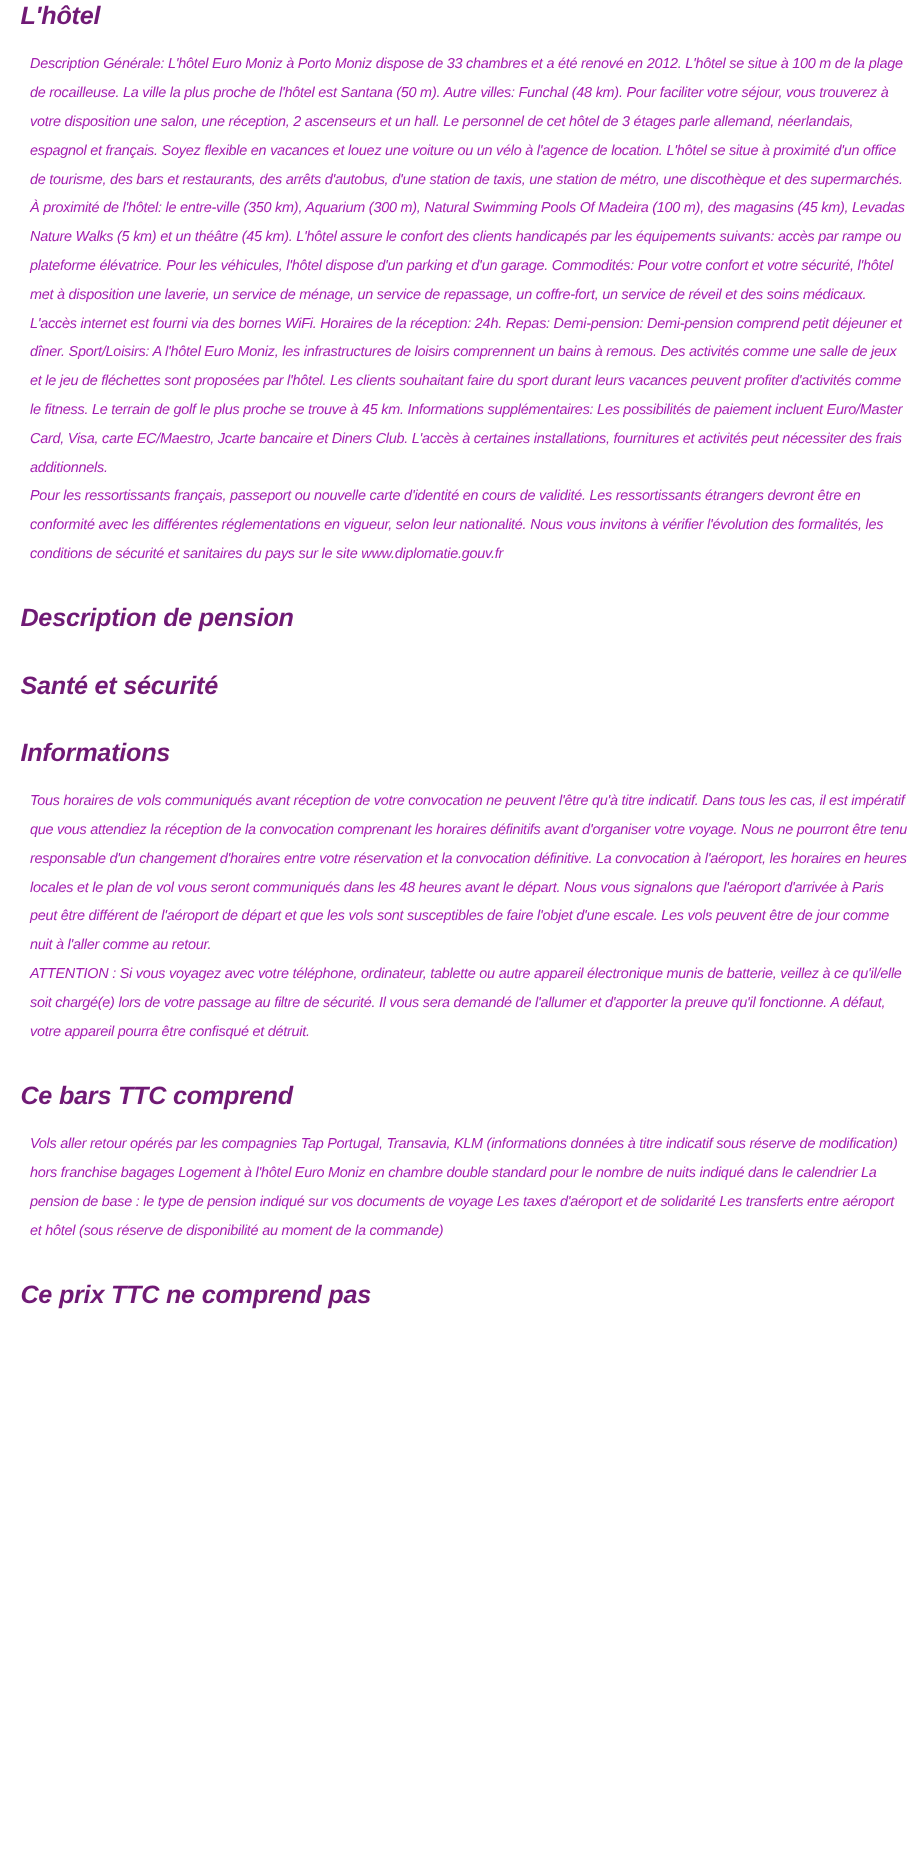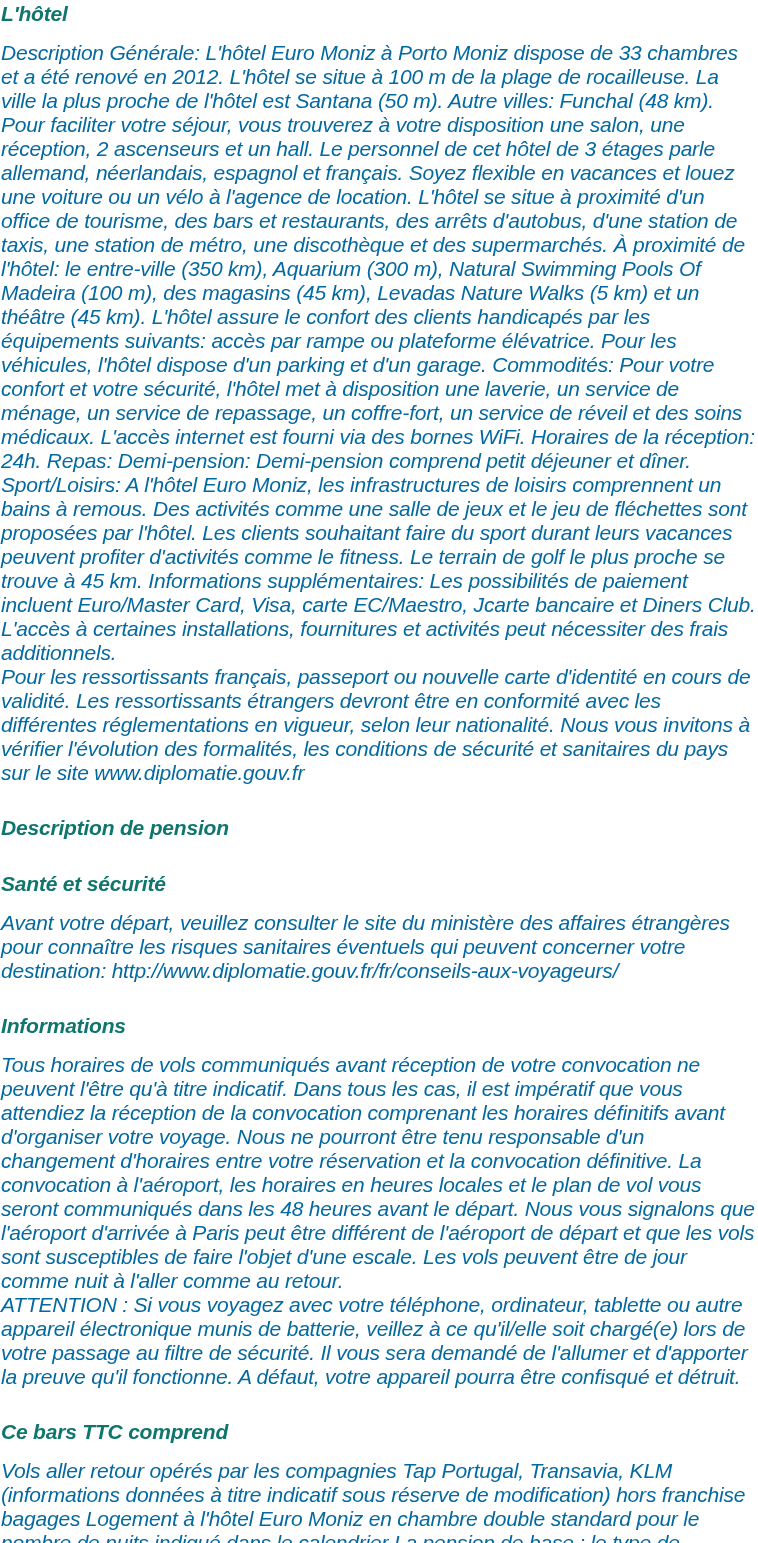--- a/index.html
+++ b/index.html
@@ -14,33 +14,34 @@
     font-family: "Liberation Sans", sans-serif;
     font-style: italic;
   }
   .doc-section { margin: 0; }
   .doc-heading {
     font-size: 21px;
     line-height: 26px;
     font-weight: bold;
     font-style: italic;
     letter-spacing: -0.2px;
-    color: #0f766e;
-    margin: 30px 0 14px 0;
+    color: #701a75;
+    margin: 30px 0 14px 16px;
   }
   .doc-section:first-of-type .doc-heading {
     margin-top: 0;
   }
   .doc-paragraph {
-    font-size: 21px;
+    font-size: 12px;
     line-height: 24px;
     letter-spacing: -0.2px;
-    color: #0369a1;
+    color: #a21caf;
     margin: 0;
     text-align: left;
+    padding-left: 24px;
   }
 </style>
 </head>
 <body>
 
 <main>
 
   <section class="doc-section">
     <h2 class="doc-heading">L'hôtel</h2>
     <p class="doc-paragraph">Description Générale: L'hôtel Euro Moniz à Porto Moniz dispose de 33 chambres et a été renové en 2012. L'hôtel se situe à 100 m de la plage de rocailleuse. La ville la plus proche de l'hôtel est Santana (50 m). Autre villes: Funchal (48 km). Pour faciliter votre séjour, vous trouverez à votre disposition une salon, une réception, 2 ascenseurs et un hall. Le personnel de cet hôtel de 3 étages parle allemand, néerlandais, espagnol et français. Soyez flexible en vacances et louez une voiture ou un vélo à l'agence de location. L'hôtel se situe à proximité d'un office de tourisme, des bars et restaurants, des arrêts d'autobus, d'une station de taxis, une station de métro, une discothèque et des supermarchés. À proximité de l'hôtel: le entre-ville (350 km), Aquarium (300 m), Natural Swimming Pools Of Madeira (100 m), des magasins (45 km), Levadas Nature Walks (5 km) et un théâtre (45 km). L'hôtel assure le confort des clients handicapés par les équipements suivants: accès par rampe ou plateforme élévatrice. Pour les véhicules, l'hôtel dispose d'un parking et d'un garage. Commodités: Pour votre confort et votre sécurité, l'hôtel met à disposition une laverie, un service de ménage, un service de repassage, un coffre-fort, un service de réveil et des soins médicaux. L'accès internet est fourni via des bornes WiFi. Horaires de la réception: 24h. Repas: Demi-pension: Demi-pension comprend petit déjeuner et dîner. Sport/Loisirs: A l'hôtel Euro Moniz, les infrastructures de loisirs comprennent un bains à remous. Des activités comme une salle de jeux et le jeu de fléchettes sont proposées par l'hôtel. Les clients souhaitant faire du sport durant leurs vacances peuvent profiter d'activités comme le fitness. Le terrain de golf le plus proche se trouve à 45 km. Informations supplémentaires: Les possibilités de paiement incluent Euro/Master Card, Visa, carte EC/Maestro, Jcarte bancaire et Diners Club. L'accès à certaines installations, fournitures et activités peut nécessiter des frais additionnels.</p>
@@ -49,21 +50,20 @@
   <section class="doc-section">
     <p class="doc-paragraph">Pour les ressortissants français, passeport ou nouvelle carte d'identité en cours de validité. Les ressortissants étrangers devront être en conformité avec les différentes réglementations en vigueur, selon leur nationalité. Nous vous invitons à vérifier l'évolution des formalités, les conditions de sécurité et sanitaires du pays sur le site www.diplomatie.gouv.fr</p>
   </section>
 
   <section class="doc-section">
     <h2 class="doc-heading">Description de pension</h2>
   </section>
 
   <section class="doc-section">
     <h2 class="doc-heading">Santé et sécurité</h2>
-    <p class="doc-paragraph">Avant votre départ, veuillez consulter le site du ministère des affaires étrangères pour connaître les risques sanitaires éventuels qui peuvent concerner votre destination: http://www.diplomatie.gouv.fr/fr/conseils-aux-voyageurs/</p>
   </section>
 
   <section class="doc-section">
     <h2 class="doc-heading">Informations</h2>
     <p class="doc-paragraph">Tous horaires de vols communiqués avant réception de votre convocation ne peuvent l'être qu'à titre indicatif. Dans tous les cas, il est impératif que vous attendiez la réception de la convocation comprenant les horaires définitifs avant d'organiser votre voyage. Nous ne pourront être tenu responsable d'un changement d'horaires entre votre réservation et la convocation définitive. La convocation à l'aéroport, les horaires en heures locales et le plan de vol vous seront communiqués dans les 48 heures avant le départ. Nous vous signalons que l'aéroport d'arrivée à Paris peut être différent de l'aéroport de départ et que les vols sont susceptibles de faire l'objet d'une escale. Les vols peuvent être de jour comme nuit à l'aller comme au retour.</p>
   </section>
 
   <section class="doc-section">
     <p class="doc-paragraph">ATTENTION : Si vous voyagez avec votre téléphone, ordinateur, tablette ou autre appareil électronique munis de batterie, veillez à ce qu'il/elle soit chargé(e) lors de votre passage au filtre de sécurité. Il vous sera demandé de l'allumer et d'apporter la preuve qu'il fonctionne. A défaut, votre appareil pourra être confisqué et détruit.</p>
   </section>

